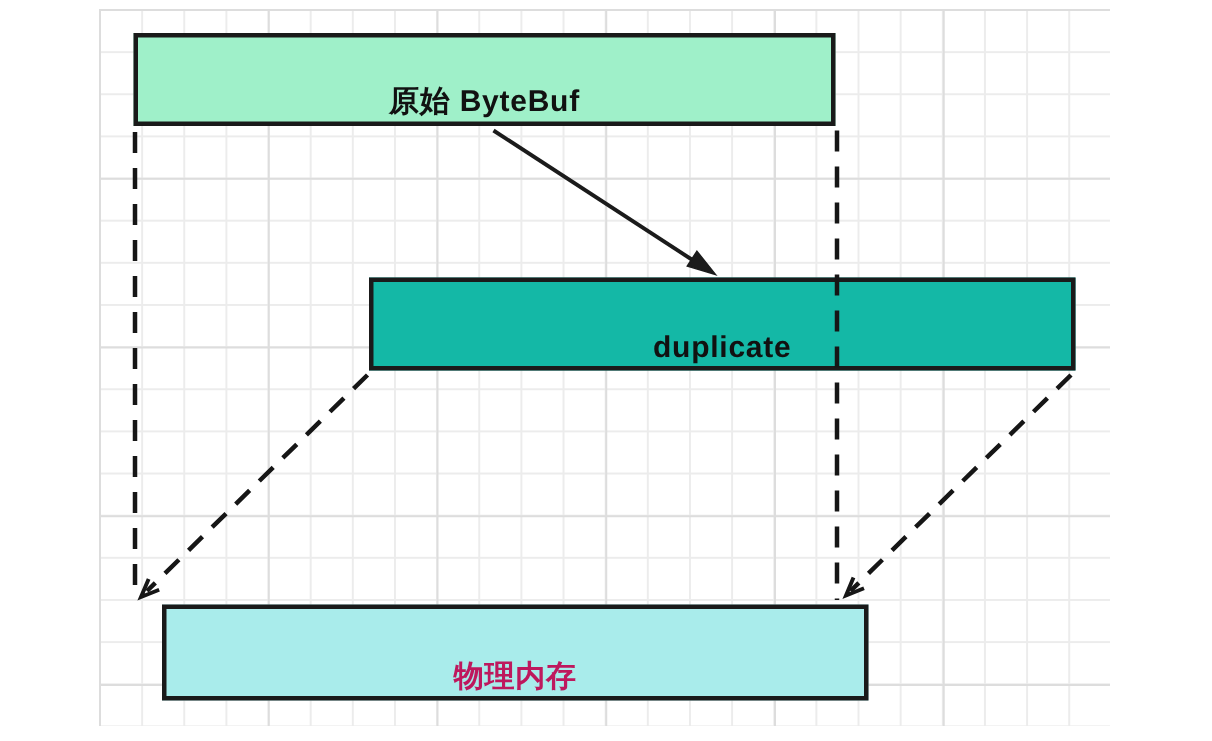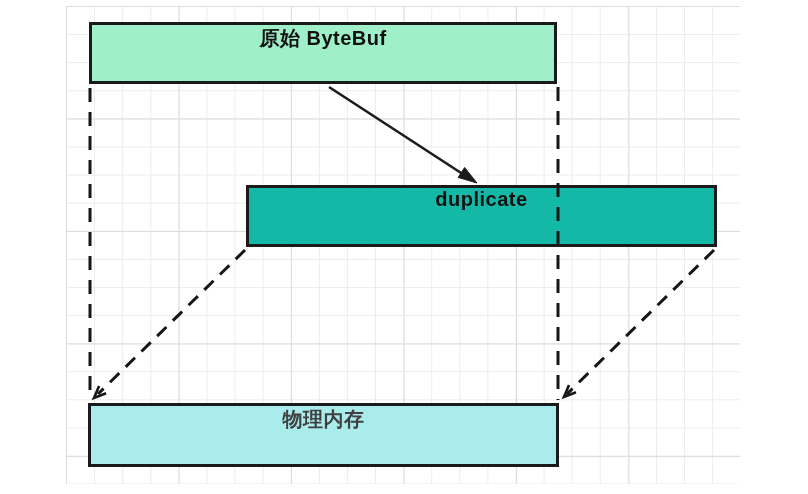--- a/index.html
+++ b/index.html
@@ -26,21 +26,21 @@
       linear-gradient(to bottom, #dddddd 1px, transparent 1px),
       linear-gradient(to right, #ececec 1px, transparent 1px),
       linear-gradient(to bottom, #ececec 1px, transparent 1px);
     background-size: 112.5px 112.5px, 112.5px 112.5px, 28.1px 28.1px, 28.1px 28.1px;
   }
   .node {
     position: absolute;
     box-sizing: border-box;
     border: 3px solid #1a1a1a;
     display: flex;
-    align-items: flex-start;
+    align-items: flex-end;
     justify-content: center;
     font-size: 20px;
     font-weight: bold;
     letter-spacing: 0.5px;
     z-index: 2;
   }
   .node-original { left: 89px;  top: 22px;  width: 468px; height: 62px; }
   .node-duplicate { left: 246px; top: 185px; width: 471px; height: 62px; }
   .node-memory   { left: 88px;  top: 403px; width: 471px; height: 64px; font-weight: 600; }
   svg.overlay {
@@ -59,21 +59,21 @@
   <div class="grid"></div>
 
   <div class="node node-original" style="background-color: rgb(159, 240, 201); color: rgb(17, 17, 17); border-color: rgb(26, 26, 26);">
     <span>原始 ByteBuf</span>
   </div>
 
   <div class="node node-duplicate" style="background-color: #14b8a6; color: rgb(17, 17, 17); border-color: rgb(26, 26, 26);">
     <span>duplicate</span>
   </div>
 
-  <div class="node node-memory" style="background-color: rgb(169, 236, 235); color: #404040; border-color: rgb(26, 26, 26);">
+  <div class="node node-memory" style="background-color: rgb(169, 236, 235); color: #be185d; border-color: rgb(26, 26, 26); margin-left: 20px;">
     <span>物理内存</span>
   </div>
 
   <svg class="overlay" width="808" height="494" viewBox="0 0 808 494">
 
     <g>
       <line x1="329" y1="87" x2="465" y2="175.5" stroke="#1b1b1b" stroke-width="2.6"></line>
       <polygon points="477,183 458.2,177.4 464.6,167.5" fill="#1b1b1b" stroke="#1b1b1b" stroke-width="1"></polygon>
     </g>
 

